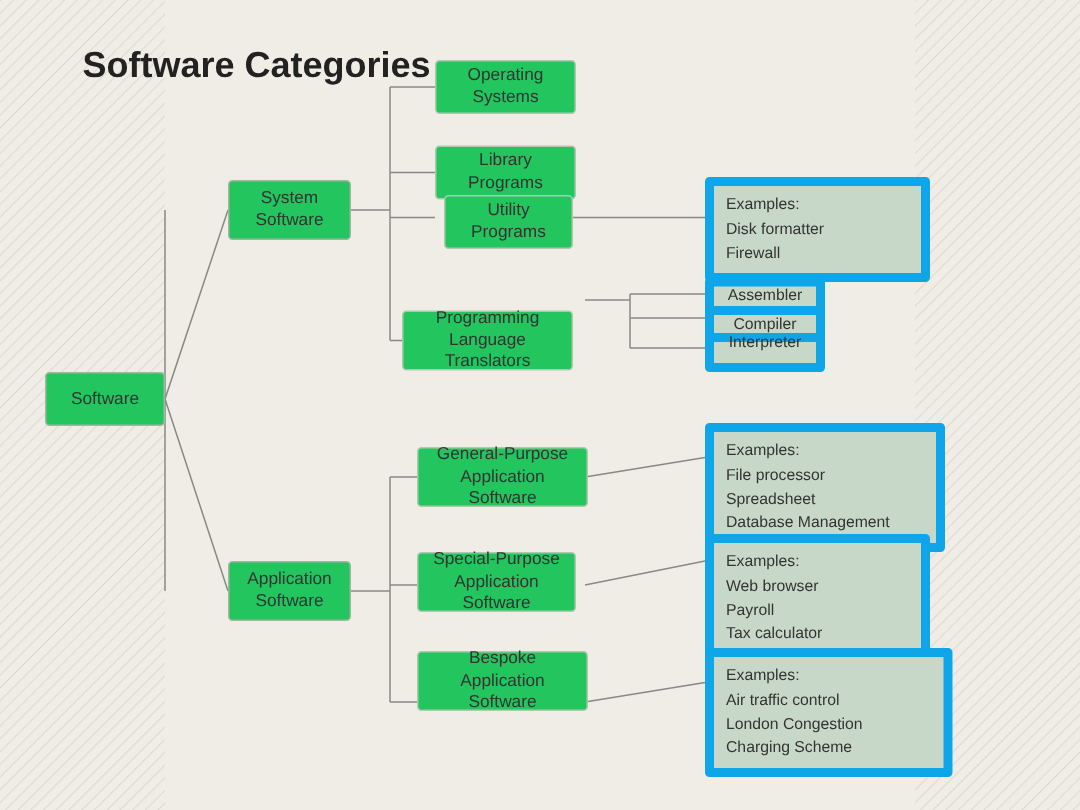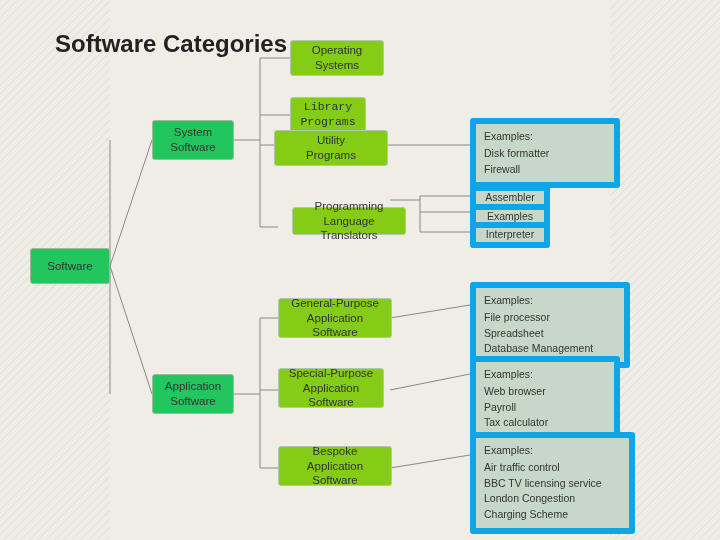--- a/index.html
+++ b/index.html
@@ -40,21 +40,21 @@
       font-size: 11.5px;
       color: #333;
       display: flex;
       align-items: center;
       justify-content: center;
       padding: 4px 6px;
       line-height: 1.3;
     }
 
     .node.light {
-      background: #84cc16;
+      background: #22c55e;
       border-color: #b0c8b0;
     }
 
     .example-box {
       position: absolute;
       background: #c8d8c8;
       border: 6px solid #0ea5e9;
       border-radius: 3px;
       font-size: 10.5px;
       color: #333;
@@ -171,75 +171,74 @@
   </div>
 
   <div class="node" style="left:152px; top:374px; width:82px; height:40px;">
     <span>Application<br>Software</span>
   </div>
 
   <div class="node light" style="left:290px; top:40px; width:94px; height:36px;">
     <span>Operating<br>Systems</span>
   </div>
 
-  <div class="node light" style="left:290px; top:97px; width:76px; height:36px;font-family:Liberation Mono, monospace;">
+  <div class="node light" style="left:290px; top:97px; width:94px; height:36px;">
     <span>Library<br>Programs</span>
   </div>
 
-  <div class="node light" style="left:274px; top:130px; width:114px; height:36px;">
+  <div class="node light" style="left:296px; top:130px; width:86px; height:36px;">
     <span>Utility<br>Programs</span>
   </div>
 
-  <div class="node light" style="left:292px; top:207px; width:114px; height:28px;">
+  <div class="node light" style="left:268px; top:207px; width:114px; height:40px;">
     <span>Programming<br>Language Translators</span>
   </div>
 
   <div class="node light" style="left:278px; top:298px; width:114px; height:40px;">
     <span>General-Purpose<br>Application Software</span>
   </div>
 
   <div class="node light" style="left:278px; top:368px; width:106px; height:40px;">
     <span>Special-Purpose<br>Application Software</span>
   </div>
 
-  <div class="node light" style="left:278px; top:446px; width:114px; height:40px;">
+  <div class="node light" style="left:278px; top:434px; width:114px; height:40px;">
     <span>Bespoke<br>Application Software</span>
   </div>
 
   <div class="example-box" style="left:470px; top:118px; width:150px;">
     <div class="ex-title">Examples:</div>
     <div>Disk formatter</div>
     <div>Firewall</div>
   </div>
 
   <div class="example-box" style="left:470px; top:185px; width:80px; height:26px; display:flex; align-items:center; justify-content:center; text-align:center;">
     <span>Assembler</span>
   </div>
   <div class="example-box" style="left:470px; top:204px; width:80px; height:26px; display:flex; align-items:center; justify-content:center; text-align:center;">
-    <span>Examples</span>
-  </div>
-  <div class="example-box" style="left:470px; top:222px; width:80px; height:26px; display:flex; align-items:center; justify-content:center; text-align:center;">
+    <span>Compiler</span>
+  </div>
+  <div class="example-box" style="left:470px; top:222px; width:80px; height:26px; display:flex; align-items:flex-end; justify-content:center; text-align:center;">
     <span>Interpreter</span>
   </div>
 
   <div class="example-box" style="left:470px; top:282px; width:160px;">
     <div class="ex-title">Examples:</div>
     <div>File processor</div>
     <div>Spreadsheet</div>
     <div>Database Management</div>
   </div>
 
   <div class="example-box" style="left:470px; top:356px; width:150px;">
     <div class="ex-title">Examples:</div>
     <div>Web browser</div>
     <div>Payroll</div>
     <div>Tax calculator</div>
   </div>
 
   <div class="example-box" style="left:470px; top:432px; width:165px;">
     <div class="ex-title">Examples:</div>
     <div>Air traffic control</div>
-    <div>BBC TV licensing service</div>
     <div>London Congestion</div>
     <div>Charging Scheme</div>
   </div>
 
 </div>
 
 </body></html>

